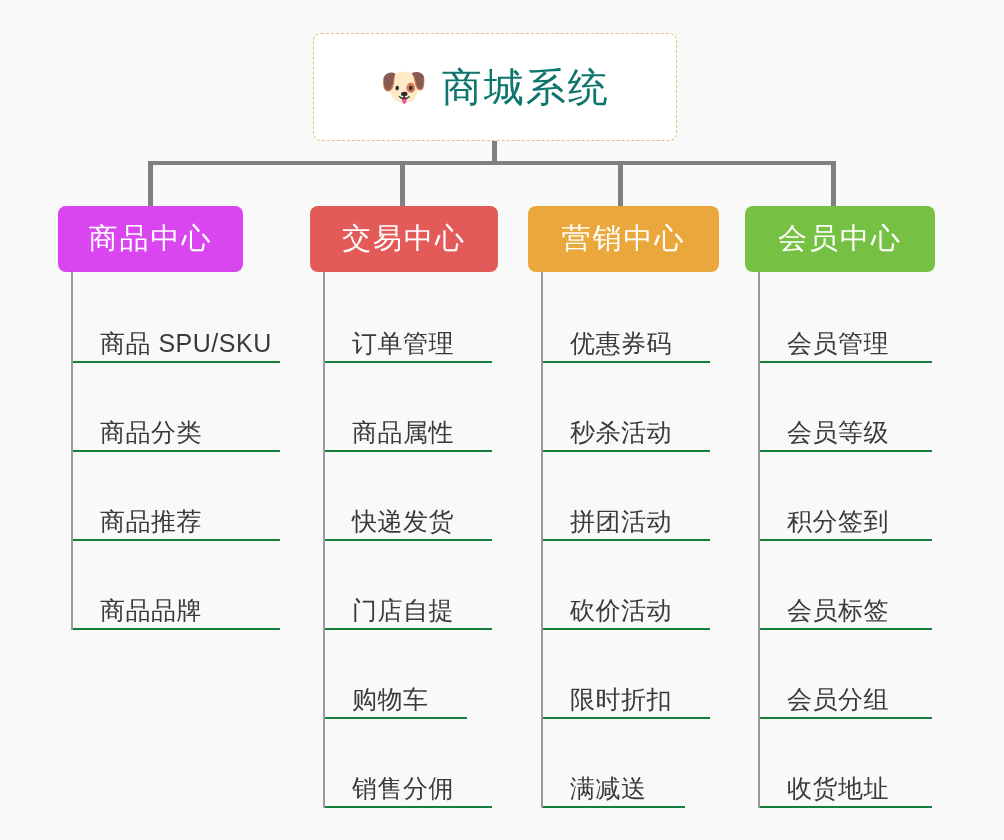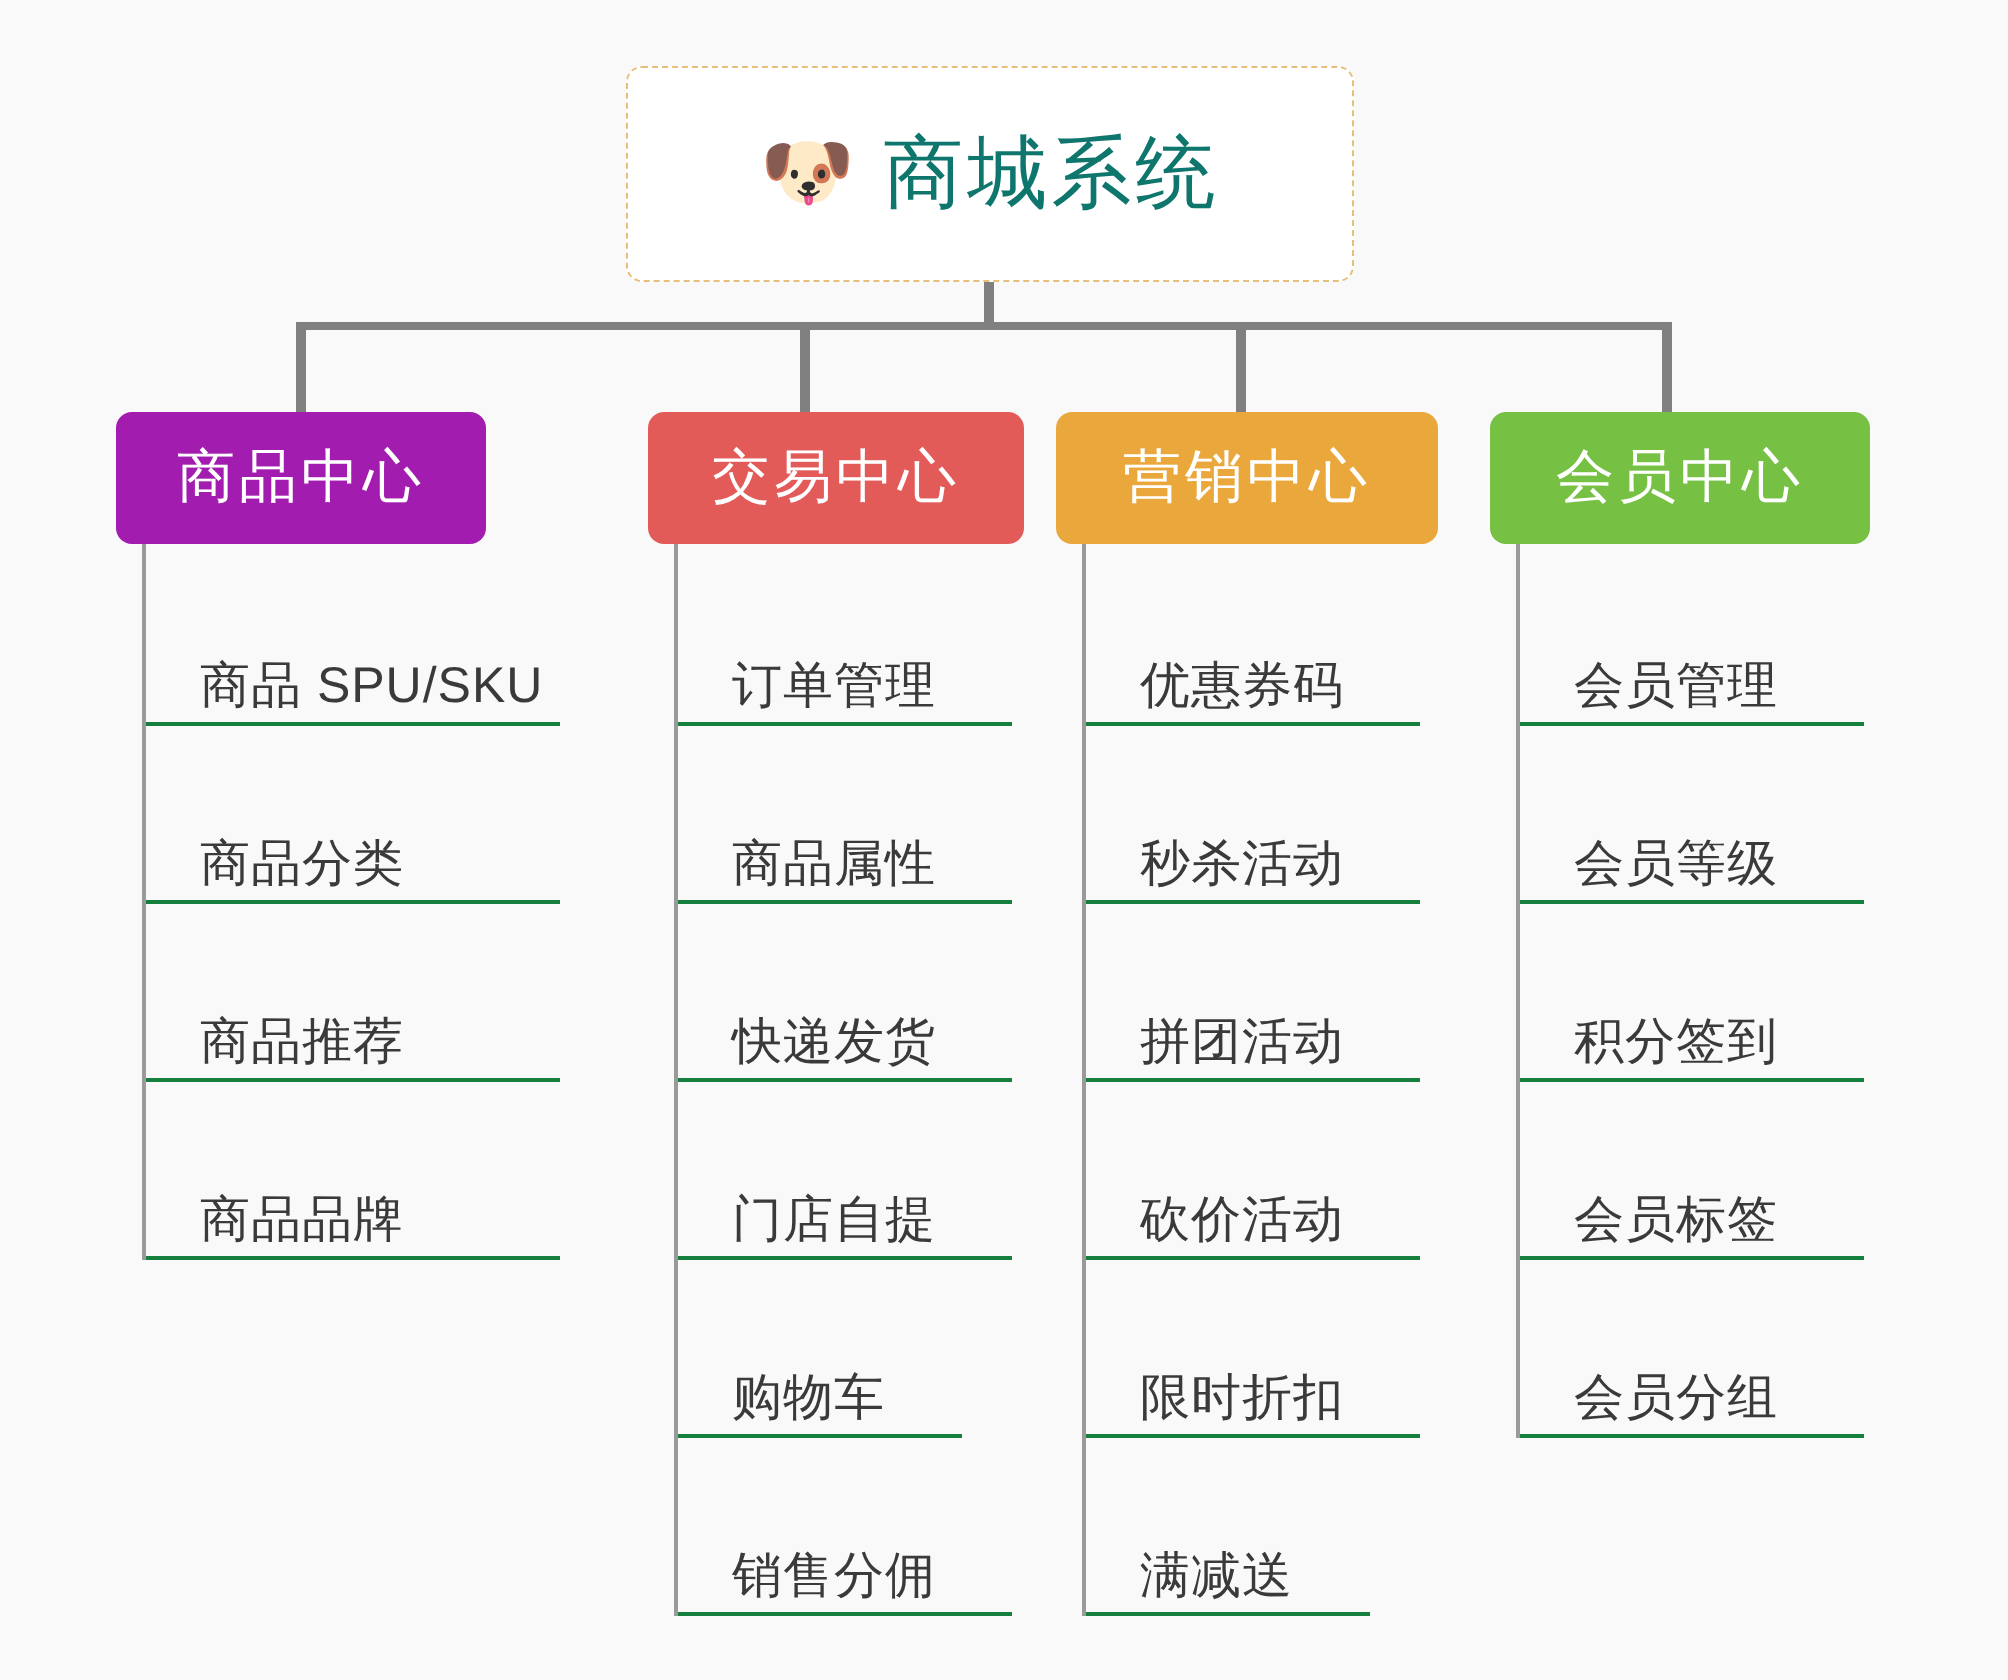--- a/index.html
+++ b/index.html
@@ -83,21 +83,21 @@
     height: 66px;
     border-radius: 8px;
     display: flex;
     align-items: center;
     justify-content: center;
     color: #ffffff;
     font-size: 29px;
     letter-spacing: 2px;
     box-sizing: border-box;
   }
-  .col-header.blue   { background: #a21caf; width: 185px; }
+  .col-header.blue   { background: #d946ef; width: 185px; }
   .col-header.red    { background: #e35b58; width: 188px; }
   .col-header.orange { background: #eaa83c; width: 191px; }
   .col-header.green  { background: #76c043; width: 190px; }
 
   
   .leaves {
     position: relative;
     margin-left: 13px;
     padding-left: 0;
     border-left: 2px solid #9a9a9a;
@@ -159,21 +159,21 @@
         </div>
       <div class="leaf">
           <span class="leaf-label">商品推荐</span>
         </div>
       <div class="leaf">
           <span class="leaf-label">商品品牌</span>
         </div>
     </div>
   </div>
 
-  <div class="column" style="left:324px;">
+  <div class="column" style="left:310px;">
     <div class="col-header red">
       <span>交易中心</span>
     </div>
     <div class="leaves w-b">
       <div class="leaf">
           <span class="leaf-label">订单管理</span>
         </div>
       <div class="leaf">
           <span class="leaf-label">商品属性</span>
         </div>
@@ -231,16 +231,19 @@
         </div>
       <div class="leaf">
           <span class="leaf-label">积分签到</span>
         </div>
       <div class="leaf">
           <span class="leaf-label">会员标签</span>
         </div>
       <div class="leaf">
           <span class="leaf-label">会员分组</span>
         </div>
+      <div class="leaf">
+          <span class="leaf-label">收货地址</span>
+        </div>
     </div>
   </div>
 
 </div>
 
 </body></html>

